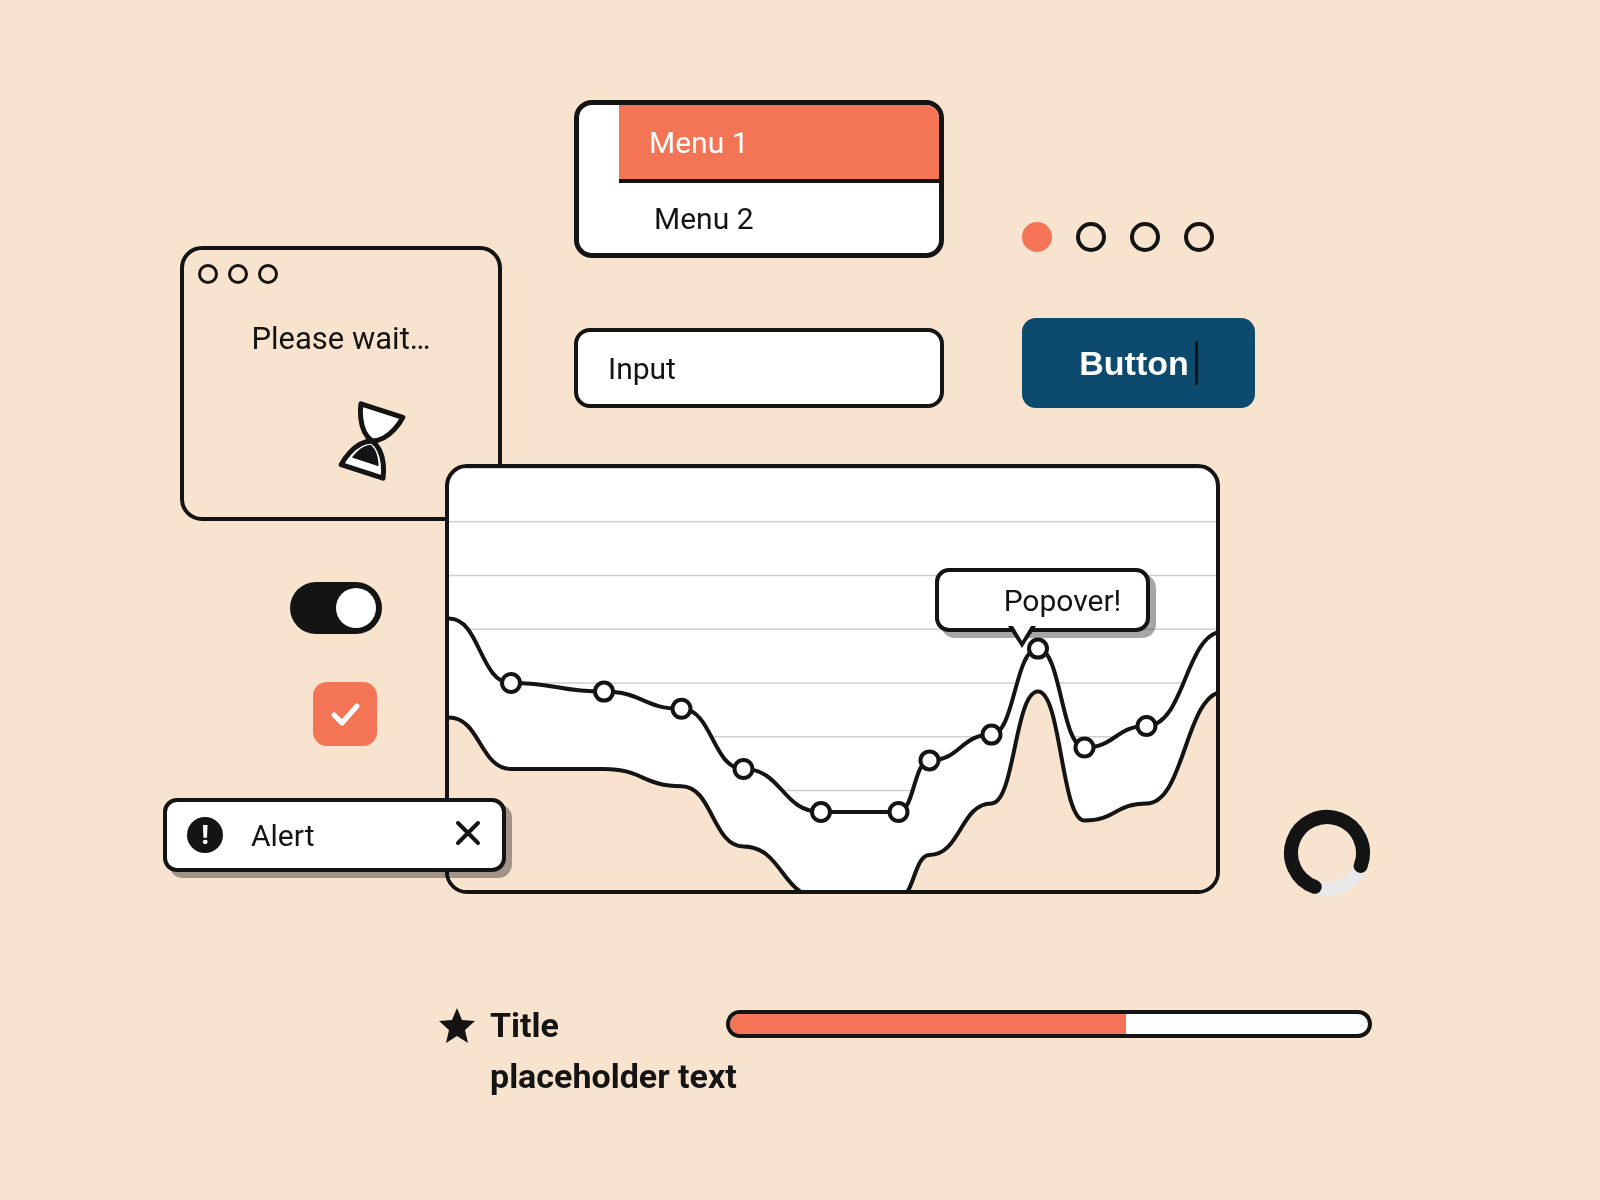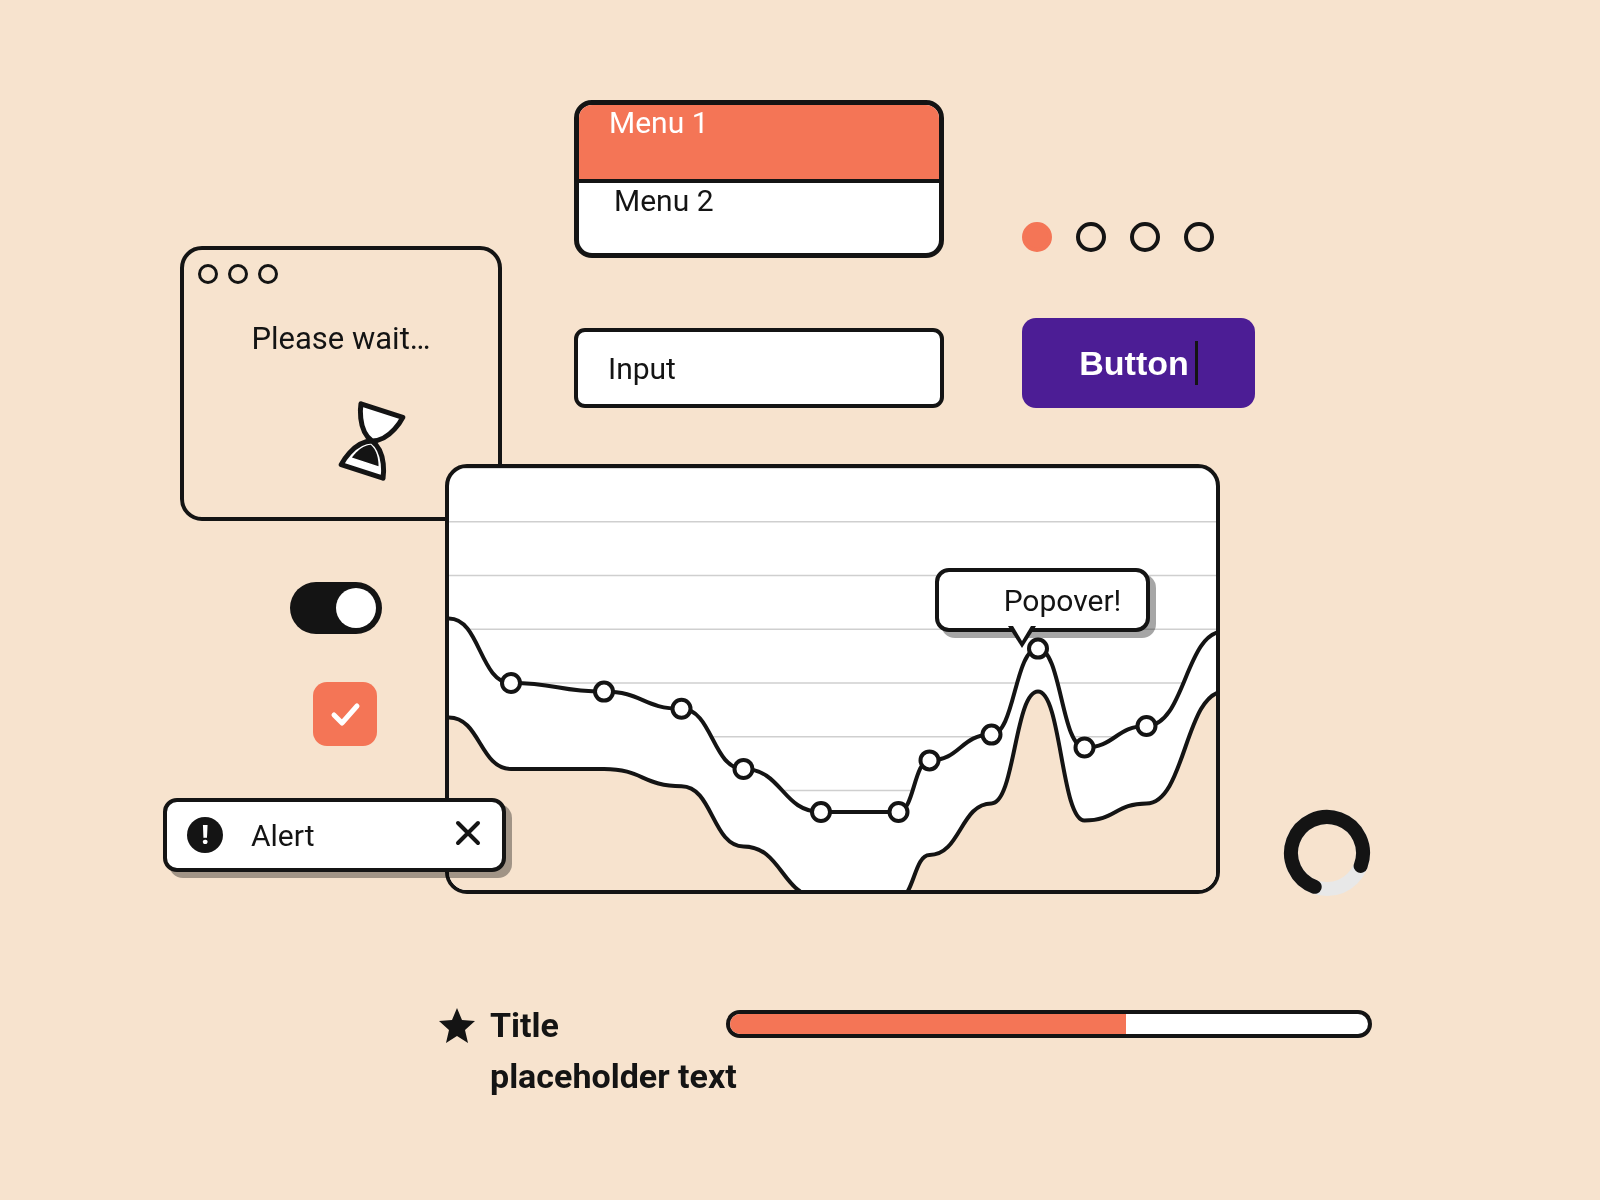--- a/index.html
+++ b/index.html
@@ -54,23 +54,25 @@
     left: 574px; top: 100px;
     width: 370px;
     border: 5px solid #141414;
     border-radius: 18px;
     overflow: hidden;
     background: #fff;
   }
   .menu-item {
     height: 74px;
     display: flex;
+    align-items: center;
     padding: 0 30px;
     font-size: 30px;
     color: #141414;
+    margin-left: 40px;
   }
   .menu-item.active {
     background: #f47556;
     color: #fff;
   }
   .menu-item + .menu-item {
     border-top: 4px solid #141414;
     padding-left: 35px;
   }
 
@@ -91,34 +93,34 @@
     background: #f47556;
     border-color: #f47556;
   }
 
   
   .input-box {
     position: absolute;
     left: 574px; top: 328px;
     width: 370px; height: 80px;
     border: 4px solid #141414;
-    border-radius: 11px;
+    border-radius: 16px;
     background: #fff;
     display: flex; align-items: center;
     padding: 0 30px;
     font-size: 30px;
     color: #141414;
   }
 
   
   .primary-button {
     position: absolute;
     left: 1022px; top: 318px;
     width: 233px; height: 90px;
-    background: #4c1d95;
+    background: #0c4a6e;
     border: none;
     border-radius: 14px;
     color: #fff;
     font-size: 34px;
     font-weight: 600;
     display: flex; align-items: center; justify-content: center;
     gap: 6px;
   }
   .primary-button .cursor {
     width: 3px; height: 44px;

